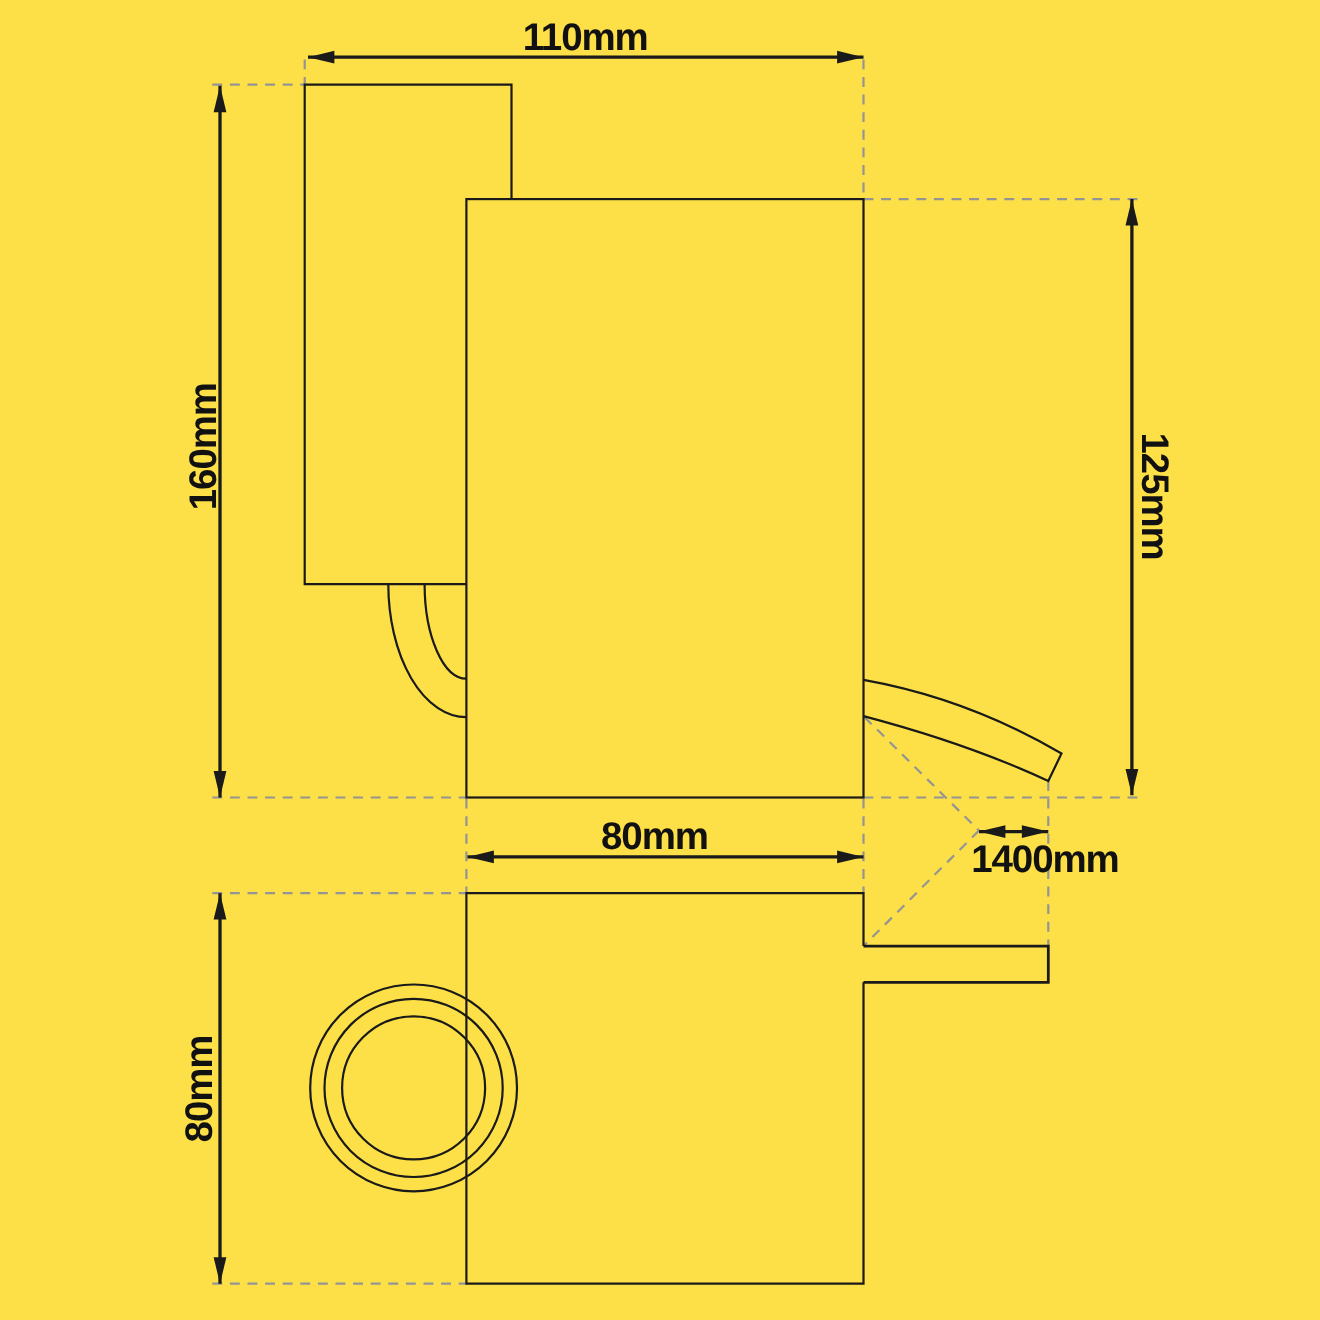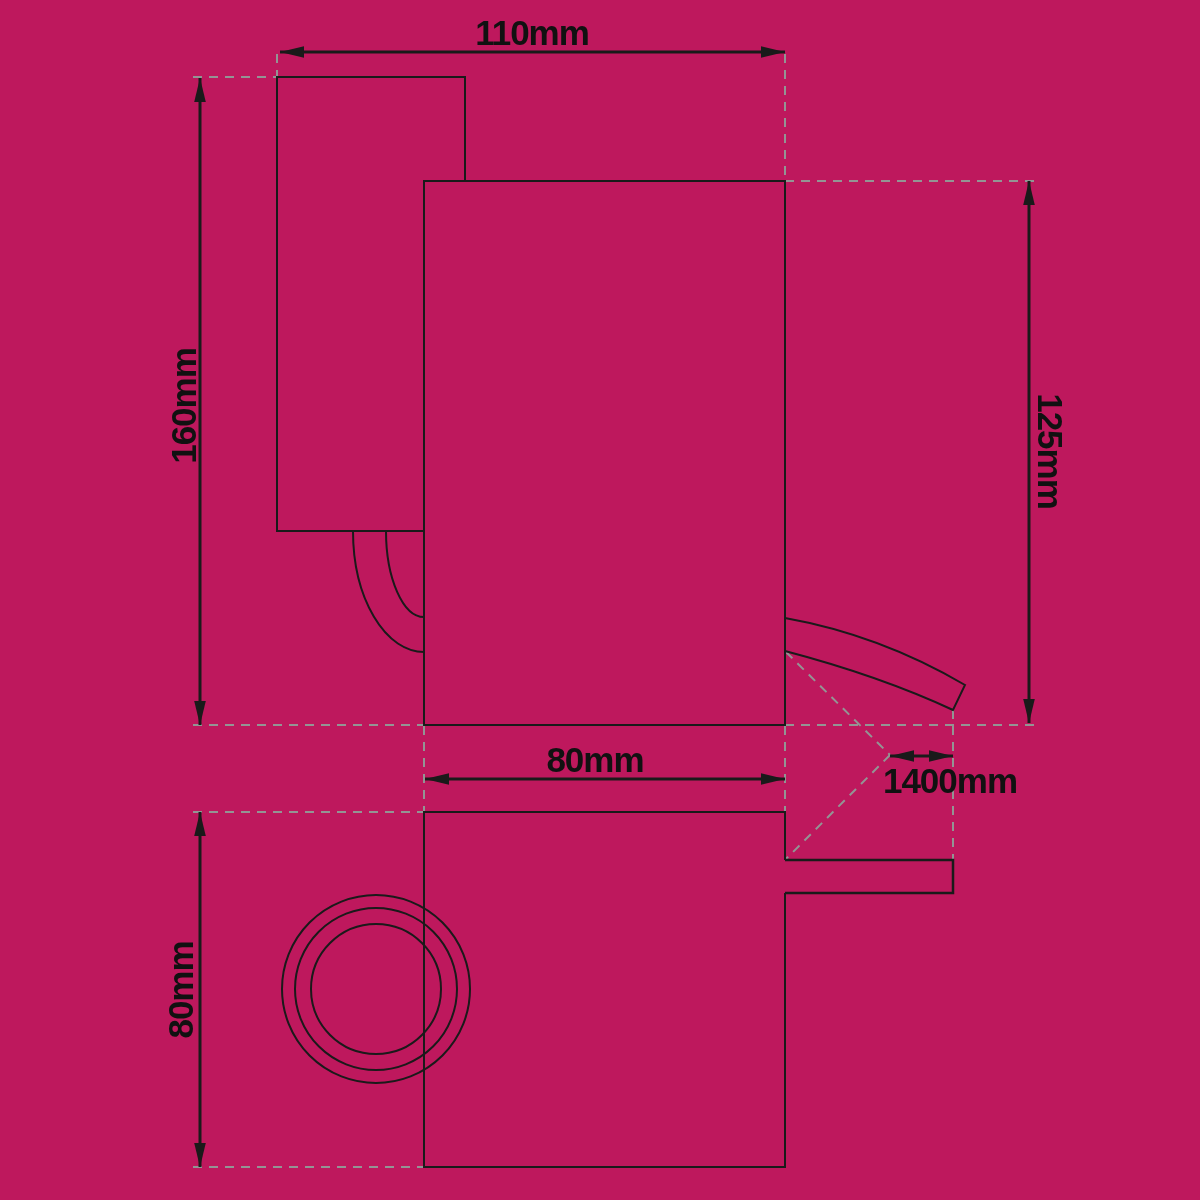--- a/index.html
+++ b/index.html
@@ -3,21 +3,21 @@
 <meta charset="utf-8">
 <style>
   html, body {
     margin: 0;
     padding: 0;
     background: #ffffff;
   }
   .canvas-wrap {
     width: 1200px;
     height: 1200px;
-    background: #be185d;
+    background: #fde047;
     position: relative;
     overflow: hidden;
   }
   svg {
     display: block;
   }
   .outline {
     fill: none;
     stroke: #1a1a1a;
     stroke-width: 2;

